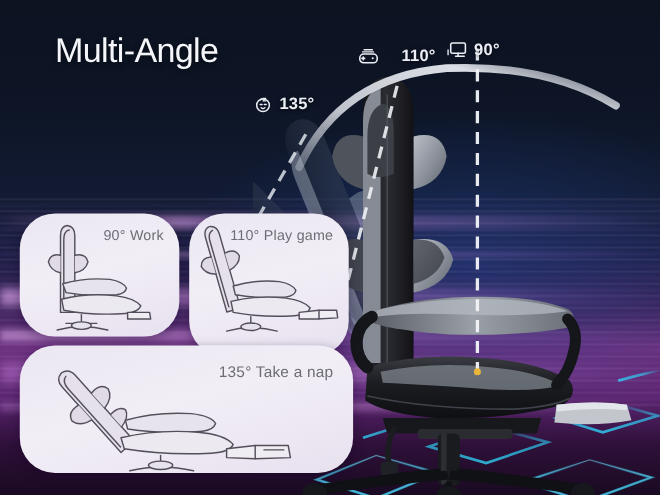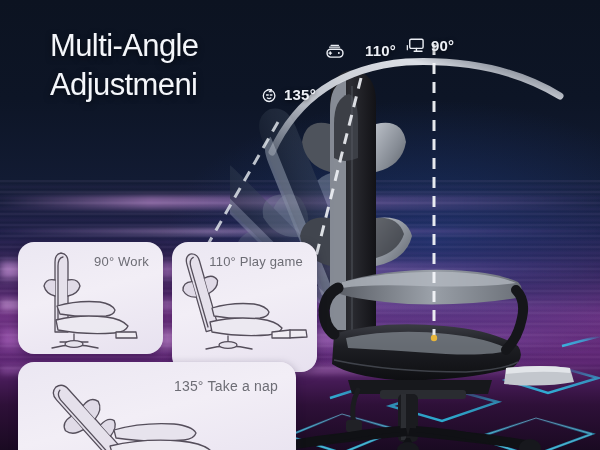--- a/index.html
+++ b/index.html
@@ -86,52 +86,51 @@
     display:flex; align-items:center; gap:5px;
     color:#eceff5;
     font-size:15px;
     font-weight:bold;
     letter-spacing:.2px;
     text-shadow:0 1px 4px rgba(0,0,0,.6);
     z-index:9;
     white-space:nowrap;
   }
   .marker .ico { display:block; flex:0 0 auto; }
-  .m-135 { left:260px; top:85px;justify-content:space-between; }
+  .m-135 { left:230px; top:85px;justify-content:space-between; }
   .m-110 { left:325px; top:40px;gap:20px; }
   .m-90  { left:406px; top:35px; }
 
   
   .overlay-svg { position:absolute; inset:0; width:600px; height:450px; pointer-events:none; z-index:7; }
 
   
   .photo { position:absolute; left:230px; top:38px; width:370px; height:412px; z-index:5; }
 
   
   .cards { position:absolute; left:0; top:188px; width:330px; height:240px; z-index:8; }
   .card {
     position:absolute;
-    border-radius:16px;
+    border-radius:32px;
     background:linear-gradient(165deg,#ebe7f2 0%, #f2eef6 45%, #e7e1ef 100%);
     box-shadow:0 3px 10px rgba(20,0,40,.35);
     overflow:hidden;
-    margin-top:48px;
   }
   .card .label {
     position:absolute;
     right:14px; top:12px;
     color:#6d6d75;
     font-size:13px;
     letter-spacing:.2px;
     white-space:nowrap;
   }
   .card.wide .label { top:16px; right:18px; font-size:14px; }
   .card-a { left:18px; top:6px;  width:145px; height:112px; }
   .card-b { left:172px; top:6px; width:145px; height:130px; }
-  .card.wide { left:18px; top:126px; width:278px; height:116px;text-decoration:underline; }
+  .card.wide { left:18px; top:126px; width:303px; height:116px;text-decoration:underline; }
   .card svg { position:absolute; left:0; top:0; }
 </style>
 </head>
 <body>
 
 <div id="stage">
 
   <div class="streaks"></div>
   <div class="streak-glow sg6"></div>
   <div class="streak-glow sg1"></div>
@@ -272,21 +271,20 @@
 
     <path d="M 361 78 L 296 336" stroke="#eef1f5" stroke-width="3" stroke-dasharray="11 8" fill="none" opacity=".9"></path>
 
     <path d="M 278 122 L 176 300" stroke="#e9edf2" stroke-width="3" stroke-dasharray="11 8" fill="none" opacity=".8"></path>
 
     <circle cx="434" cy="338" r="3.2" fill="#e8b63a"></circle>
   </svg>
 
   <h1 class="title">
     <span class="l1">Multi-Angle</span>
-    <span class="l2">Adjustmeni</span>
   </h1>
 
   <div class="marker m-135">
     <svg class="ico" width="19" height="19" viewBox="0 0 24 24" fill="none" stroke="#eceff5" stroke-width="1.7" stroke-linecap="round" stroke-linejoin="round">
       <circle cx="11.5" cy="13.5" r="7.3"></circle>
       <path d="M8.3 12.6 l2.1 0 M13 12.6 l2.1 0"></path>
       <path d="M9.4 16.4 q2.1 1.6 4.2 0"></path>
       <path d="M11.6 5.6 l3 0 -3 3 3 0" stroke-width="1.4"></path>
       <path d="M8.4 7.2 l2.1 -1.6" stroke-width="1.4"></path>
     </svg>

